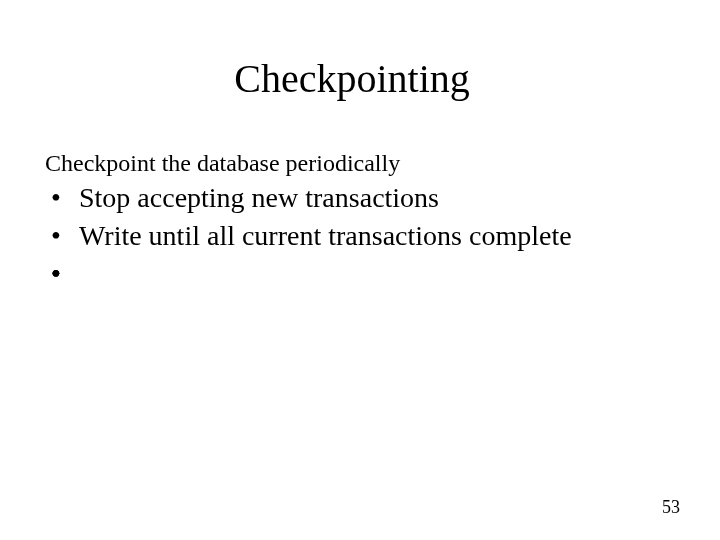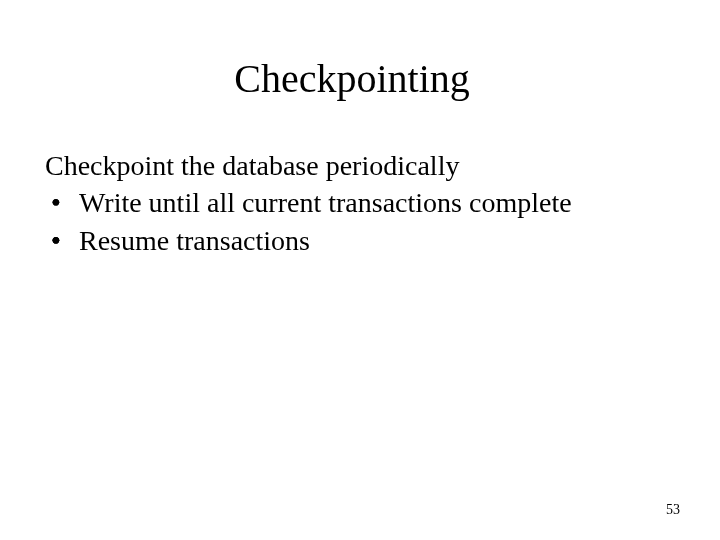--- a/index.html
+++ b/index.html
@@ -1,32 +1,32 @@
 <!DOCTYPE html>
 <html><head>
   <meta charset="utf-8">
   <style>
     * { margin: 0; padding: 0; box-sizing: border-box; }
     html, body { width: 720px; height: 540px; background: #fff; overflow: hidden; }
     body { font-family: "Times New Roman", Times, serif; color: #000; position: relative; }
     .slide { width: 704px; height: 540px; position: relative; padding: 55px 45px 0 45px; }
     .title { text-align: center; font-size: 40px; font-weight: 400; margin-bottom: 48px; }
-    .intro { font-size: 28px; margin-bottom: 2px; }
+    .intro { font-size: 24px; margin-bottom: 2px; }
     .bullets { list-style: none; font-size: 28px; line-height: 1.35; }
     .bullets li { position: relative; padding-left: 34px; }
     .bullets li .dot { position: absolute; left: 6px; top: 0; }
-    .pagenum { position: absolute; right: 24px; bottom: 22px; font-size: 14px; }
+    .pagenum { position: absolute; right: 24px; bottom: 22px; font-size: 18px; }
   </style>
 </head>
 <body>
 
 <div class="slide">
   <h1 class="title">Checkpointing</h1>
   <p class="intro">Checkpoint the database periodically</p>
   <ul class="bullets">
-    <li><span class="dot">•</span></li>
+    <li><span class="dot">•</span><span>Stop accepting new transactions</span></li>
     <li><span class="dot">•</span><span>Write until all current transactions complete</span></li>
     <li><span class="dot">•</span></li>
     <li><span class="dot">•</span></li>
-    <li><span class="dot">•</span><span>Resume transactions</span></li>
+    <li><span class="dot">•</span></li>
   </ul>
   <div class="pagenum">53</div>
 </div>
 
 </body></html>

